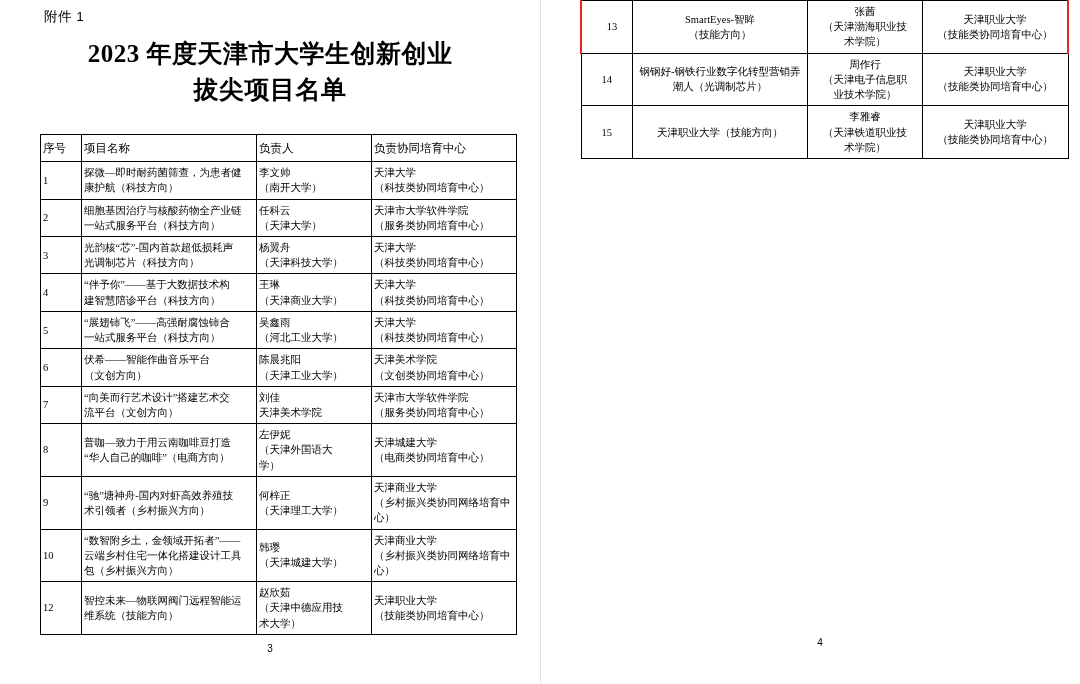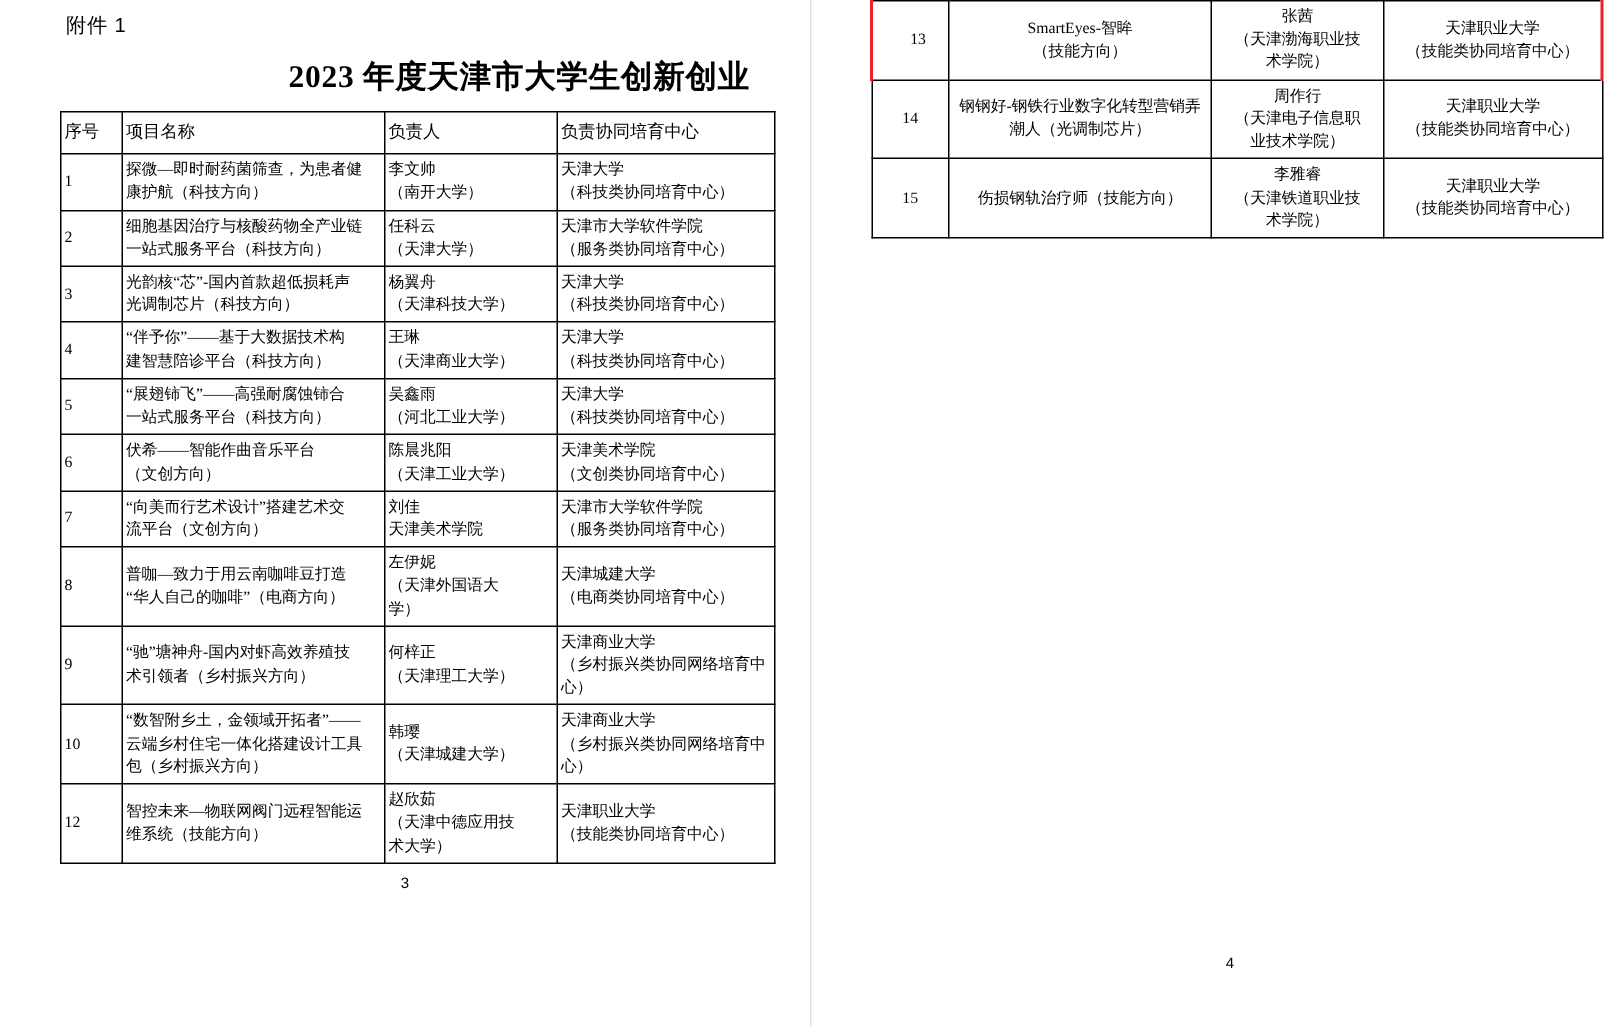--- a/index.html
+++ b/index.html
@@ -36,26 +36,26 @@
     width: 520px;
     padding: 0 20px 0 20px;
   }
   .attach-label {
     font-size: 13.5px;
     font-family: "Liberation Sans", sans-serif;
     letter-spacing: 0.5px;
     margin: 0 0 10px 4px;
   }
   .doc-title {
-    text-align: right;
-    font-size: 21px;
+    text-align: center;
+    font-size: 25px;
     font-weight: bold;
     line-height: 1.45;
     letter-spacing: 0.5px;
-    margin: 4px 0 8px 0;
+    margin: 4px 0 25px 0;
     font-family: "Liberation Serif", "DejaVu Serif", serif;
   }
   .doc-title .line2 {
     display: block;
   }
   table.list {
     border-collapse: collapse;
     width: 456px;
     margin: 0 auto;
     table-layout: fixed;
@@ -136,20 +136,21 @@
 </style>
 </head>
 <body>
 
 <div class="page-wrap">
 
   <div class="page page-left">
     <div class="attach-label">附件 1</div>
     <div class="doc-title">
       <span class="line1">2023 年度天津市大学生创新创业</span>
+      <span class="line2">拔尖项目名单</span>
     </div>
     <table class="list">
       <thead>
         <tr>
           <th class="col-no">序号</th>
           <th class="col-proj">项目名称</th>
           <th class="col-lead">负责人</th>
           <th class="col-unit">负责协同培育中心</th>
         </tr>
       </thead>
@@ -391,21 +392,21 @@
               <td class="col-unit">
                 <span class="cell-line">天津职业大学</span>
                 <span class="cell-line">（技能类协同培育中心）</span>
               </td>
             </tr>
             <tr>
               <td class="col-no">
                 <span class="cell-line">15</span>
               </td>
               <td class="col-proj">
-                <span class="cell-line">伤损钢轨治疗师（技能方向）</span>
+                <span class="cell-line">天津职业大学（技能方向）</span>
               </td>
               <td class="col-lead">
                 <span class="cell-line">李雅睿</span>
                 <span class="cell-line">（天津铁道职业技</span>
                 <span class="cell-line">术学院）</span>
               </td>
               <td class="col-unit">
                 <span class="cell-line">天津职业大学</span>
                 <span class="cell-line">（技能类协同培育中心）</span>
               </td>

